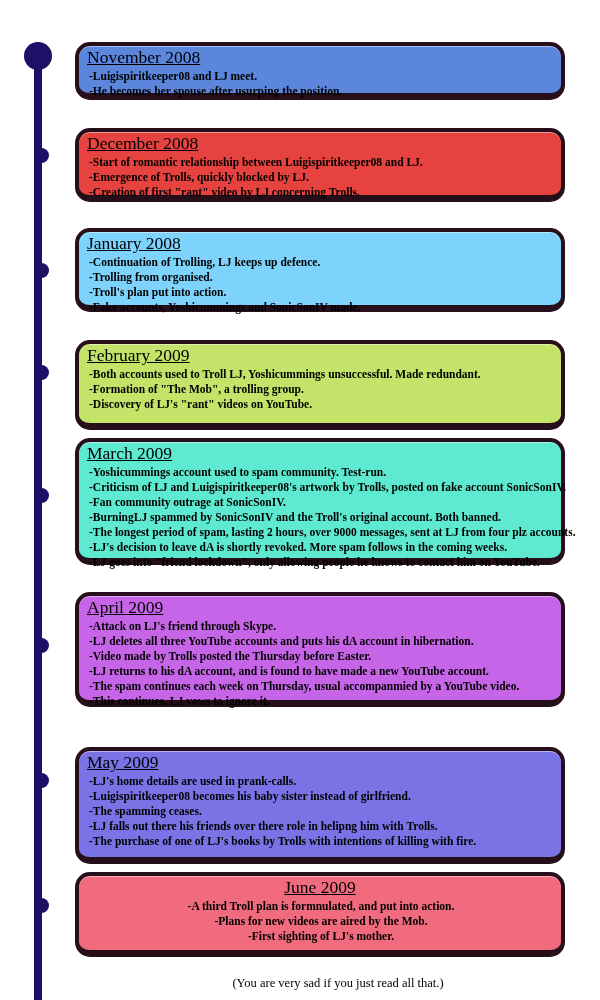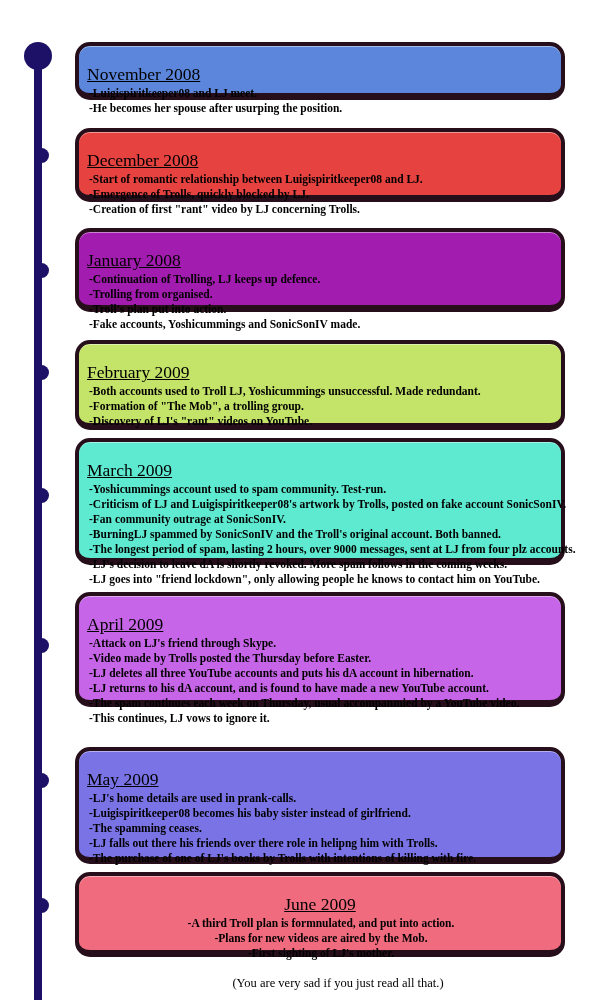--- a/index.html
+++ b/index.html
@@ -15,21 +15,21 @@
   .spine-head{
     position:absolute;left:24px;top:42px;width:28px;height:28px;border-radius:50%;
   }
   .spine-node{
     position:absolute;width:15px;height:15px;border-radius:50%;left:34px;
   }
   
   .box{
     position:absolute;left:75px;width:490px;box-sizing:border-box;
     border:4px solid #260f1b;border-bottom-width:7px;border-radius:15px;
-    padding:18px 8px 0 8px;
+    padding:1px 8px 0 8px;
     box-shadow:inset 0 1px 0 rgba(255,255,255,0.45);
   }
   .box-title{
     margin:0;font-size:17.5px;font-weight:normal;line-height:21px;color:#000;
     text-decoration:underline;display:inline-block;
   }
   .box-items{
     margin:1px 0 0 2px;padding:0;list-style:none;
   }
   .box-items li{
@@ -67,21 +67,21 @@
 
   <section class="box" style="top: 128px; height: 74px; background: rgb(230, 66, 63);">
     <h2 class="box-title">December 2008</h2>
     <ul class="box-items">
           <li>-Start of romantic relationship between Luigispiritkeeper08 and LJ.</li>
           <li>-Emergence of Trolls, quickly blocked by LJ.</li>
           <li>-Creation of first "rant" video by LJ concerning Trolls.</li>
         </ul>
   </section>
 
-  <section class="box" style="top: 228px; height: 84px; background: #a21caf;">
+  <section class="box" style="top: 228px; height: 84px; background: #7dd3fc;">
     <h2 class="box-title">January 2008</h2>
     <ul class="box-items">
           <li>-Continuation of Trolling, LJ keeps up defence.</li>
           <li>-Trolling from organised.</li>
           <li>-Troll's plan put into action.</li>
           <li>-Fake accounts, Yoshicummings and SonicSonIV made.</li>
         </ul>
   </section>
 
   <section class="box" style="top: 340px; height: 90px; background: rgb(196, 227, 105);">
@@ -103,22 +103,22 @@
           <li>-The longest period of spam, lasting 2 hours, over 9000 messages, sent at LJ from four plz accounts.</li>
           <li>-LJ's decision to leave dA is shortly revoked. More spam follows in the coming weeks.</li>
           <li>-LJ goes into "friend lockdown", only allowing people he knows to contact him on YouTube.</li>
         </ul>
   </section>
 
   <section class="box" style="top: 592px; height: 115px; background: rgb(199, 101, 232);">
     <h2 class="box-title">April 2009</h2>
     <ul class="box-items">
           <li>-Attack on LJ's friend through Skype.</li>
+          <li>-LJ deletes all three YouTube accounts and puts his dA account in hibernation.</li>
           <li>-Video made by Trolls posted the Thursday before Easter.</li>
-          <li>-LJ deletes all three YouTube accounts and puts his dA account in hibernation.</li>
           <li>-LJ returns to his dA account, and is found to have made a new YouTube account.</li>
           <li>-The spam continues each week on Thursday, usual accompanmied by a YouTube video.</li>
           <li>-This continues, LJ vows to ignore it.</li>
         </ul>
   </section>
 
   <section class="box" style="top: 747px; height: 117px; background: rgb(122, 115, 230);">
     <h2 class="box-title">May 2009</h2>
     <ul class="box-items">
           <li>-LJ's home details are used in prank-calls.</li>

